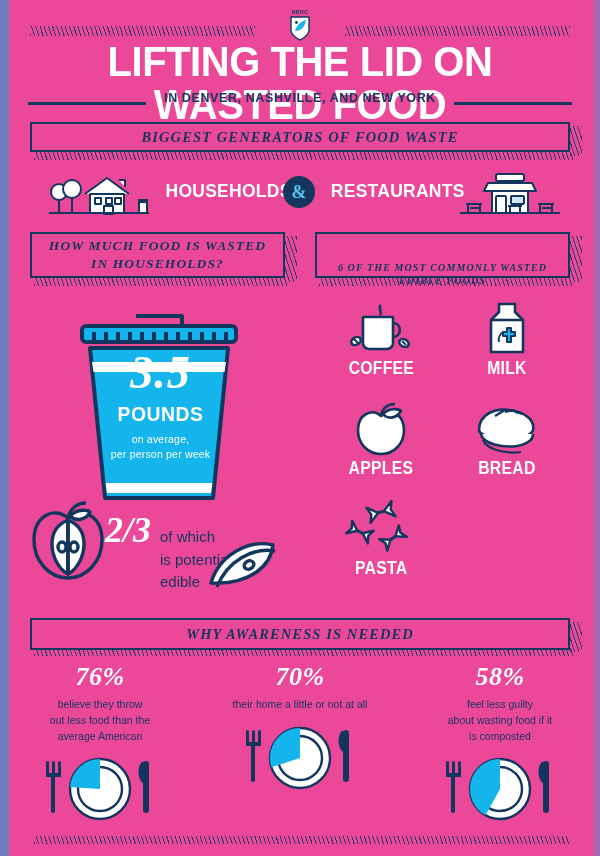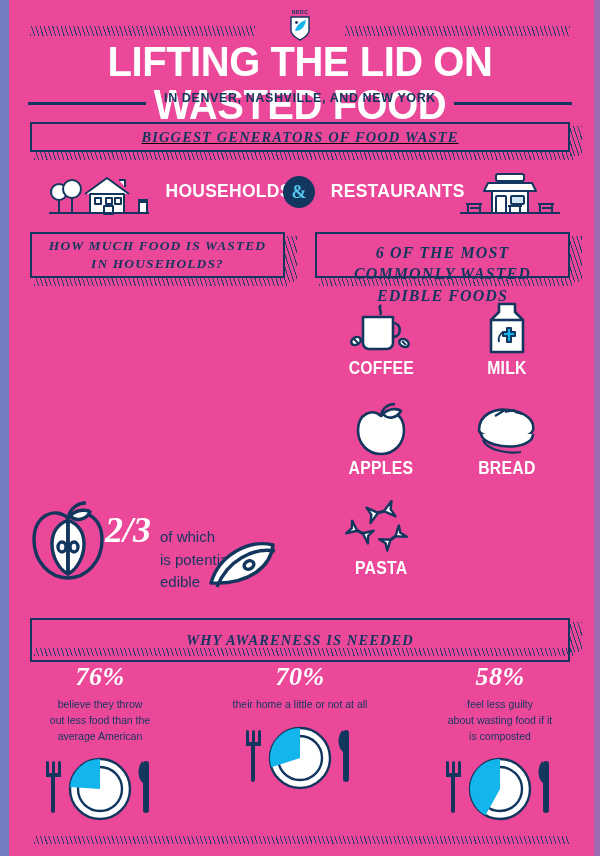--- a/index.html
+++ b/index.html
@@ -45,36 +45,36 @@
   .banner{position:absolute;border:2.5px solid #12365e;box-sizing:border-box;
           display:flex;align-items:center;justify-content:center;text-align:center;}
   .banner span{
     color:#12365e;font-weight:700;font-style:italic;
     font-family:"Liberation Serif",serif;
     letter-spacing:1.1px;
   }
   .banner-shadow{position:absolute;height:8px;}
   .banner-nib{position:absolute;width:12px;}
 
-  #banner-generators{left:30px;top:122px;width:540px;height:30px;text-decoration:underline;}
+  #banner-generators{left:30px;top:122px;width:540px;height:30px;}
   #banner-generators span{font-size:14.5px;}
   #sh-generators{left:34px;top:152px;width:540px;}
   #nib-generators{left:570px;top:126px;height:30px;}
 
   #banner-how{left:30px;top:232px;width:255px;height:46px;padding:0 6px;}
   #banner-how span{font-size:13.5px;line-height:1.35;}
   #sh-how{left:34px;top:278px;width:255px;}
   #nib-how{left:285px;top:236px;height:46px;}
 
   #banner-six{left:315px;top:232px;width:255px;height:46px;padding:0 6px;}
-  #banner-six span{font-size:16px;line-height:1.35;margin-top:38px;}
+  #banner-six span{font-size:10px;line-height:1.35;margin-top:38px;}
   #sh-six{left:319px;top:278px;width:255px;}
   #nib-six{left:570px;top:236px;height:46px;}
 
-  #banner-why{left:30px;top:618px;width:540px;height:44px;}
+  #banner-why{left:30px;top:618px;width:540px;height:32px;}
   #banner-why span{font-size:14.5px;}
   #sh-why{left:34px;top:648px;width:540px;}
   #nib-why{left:570px;top:622px;height:30px;}
 
   .footer-rule{position:absolute;left:34px;top:836px;width:536px;height:8px;}
 
   
   .gen-row{position:absolute;left:0;right:0;top:166px;height:56px;}
   .gen-label{
     position:absolute;top:14px;color:#ffffff;font-weight:700;font-size:19px;
@@ -203,20 +203,39 @@
   </div>
   <div class="banner-shadow hatch" id="sh-how"></div>
   <div class="banner-nib hatch" id="nib-how"></div>
 
   <div class="banner" id="banner-six">
     <span>6 OF THE MOST COMMONLY WASTED EDIBLE FOODS</span>
   </div>
   <div class="banner-shadow hatch" id="sh-six"></div>
   <div class="banner-nib hatch" id="nib-six"></div>
 
+  <div id="trash-wrap">
+    <svg width="205" height="200" viewBox="0 0 205 200" style="position:absolute;left:0;top:0;">
+      <g stroke="#12365e" stroke-width="4" fill="none" stroke-linejoin="round">
+        <path d="M78 10 h46 v10"></path>
+        <rect x="24" y="20" width="154" height="16" rx="4" fill="#14b4ec"></rect>
+        <path d="M36 26 v10 M48 26 v10 M60 26 v10 M72 26 v10 M84 26 v10 M96 26 v10
+                 M108 26 v10 M120 26 v10 M132 26 v10 M144 26 v10 M156 26 v10 M168 26 v10"></path>
+        <path d="M32 42 L47 192 h108 L170 42 z" fill="#14b4ec"></path>
+      </g>
+      <path d="M34 56 L168 56 L166.5 66 L35.5 66 z" fill="#ffffff"></path>
+      <path d="M47.6 177 L154.4 177 L153 187 L49 187 z" fill="#ffffff"></path>
+    </svg>
+    <div class="trash-text" id="stat-number">3.5</div>
+    <div class="trash-text" id="stat-unit">POUNDS</div>
+    <div class="trash-text" id="stat-note">
+      <div>on average,</div>
+      <div>per person per week</div>
+    </div>
+  </div>
 
   <svg id="apple-whole" width="80" height="82" viewBox="0 0 80 82">
     <g stroke="#12365e" stroke-width="3.4" fill="none" stroke-linejoin="round">
       <path d="M40 18 C26 6 6 16 6 40 C6 62 22 78 40 78 C58 78 74 62 74 40 C74 16 54 6 40 18 Z"></path>
       <path d="M40 18 C42 8 50 3 58 3"></path>
       <path d="M42 16 C50 8 60 10 62 12 C58 20 48 22 42 16 Z" fill="#ffffff"></path>
       <path d="M40 20 C30 24 24 32 24 44 C24 58 32 70 40 74 Z" fill="#ffffff"></path>
       <path d="M40 20 C50 24 56 32 56 44 C56 58 48 70 40 74 Z" fill="#ffffff"></path>
       <path d="M40 20 v54"></path>
       <ellipse cx="34" cy="47" rx="4" ry="5"></ellipse>

